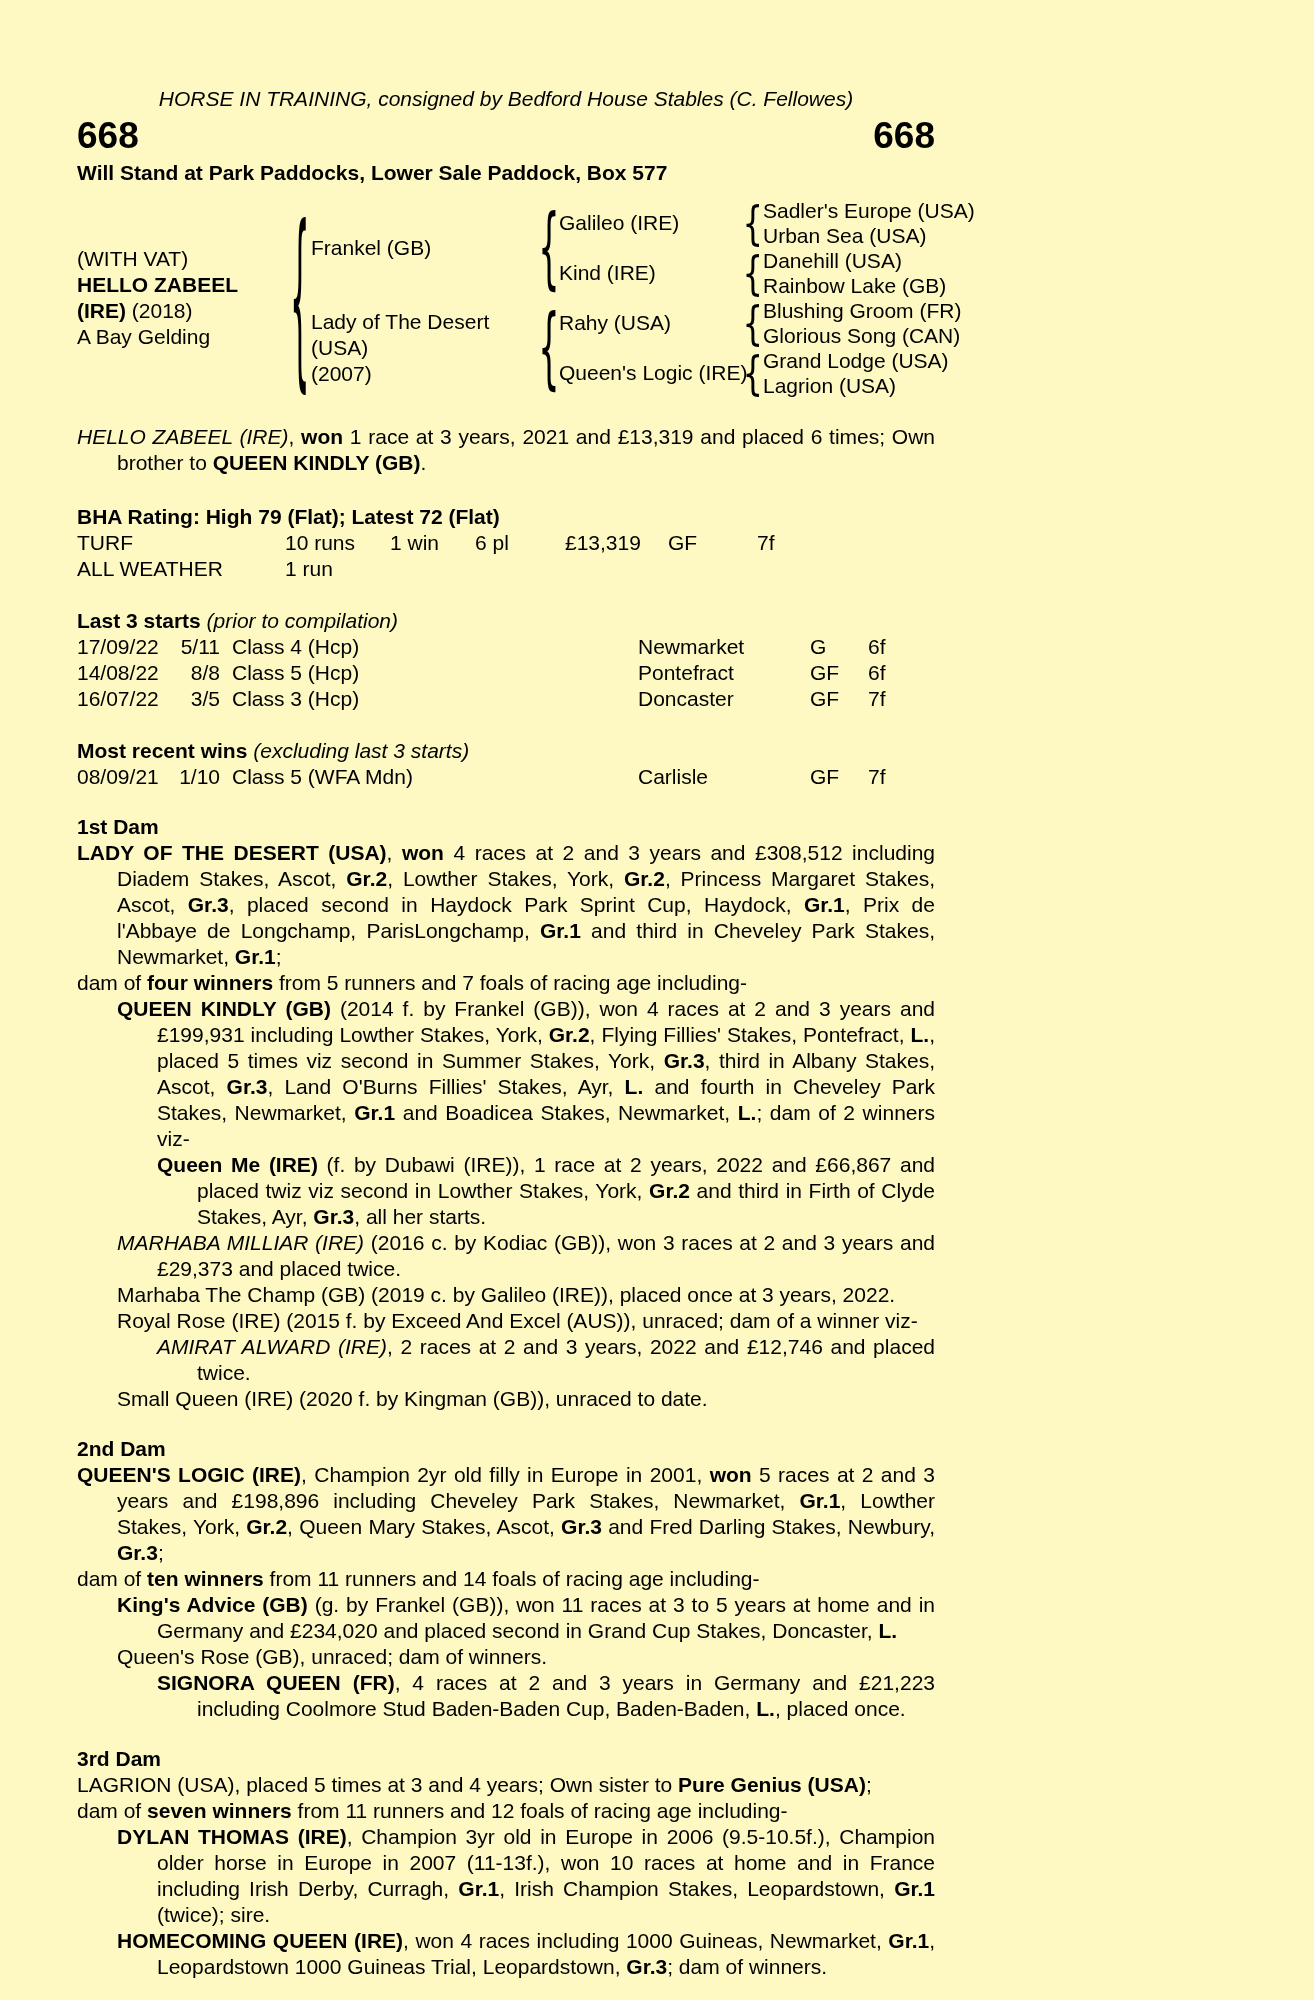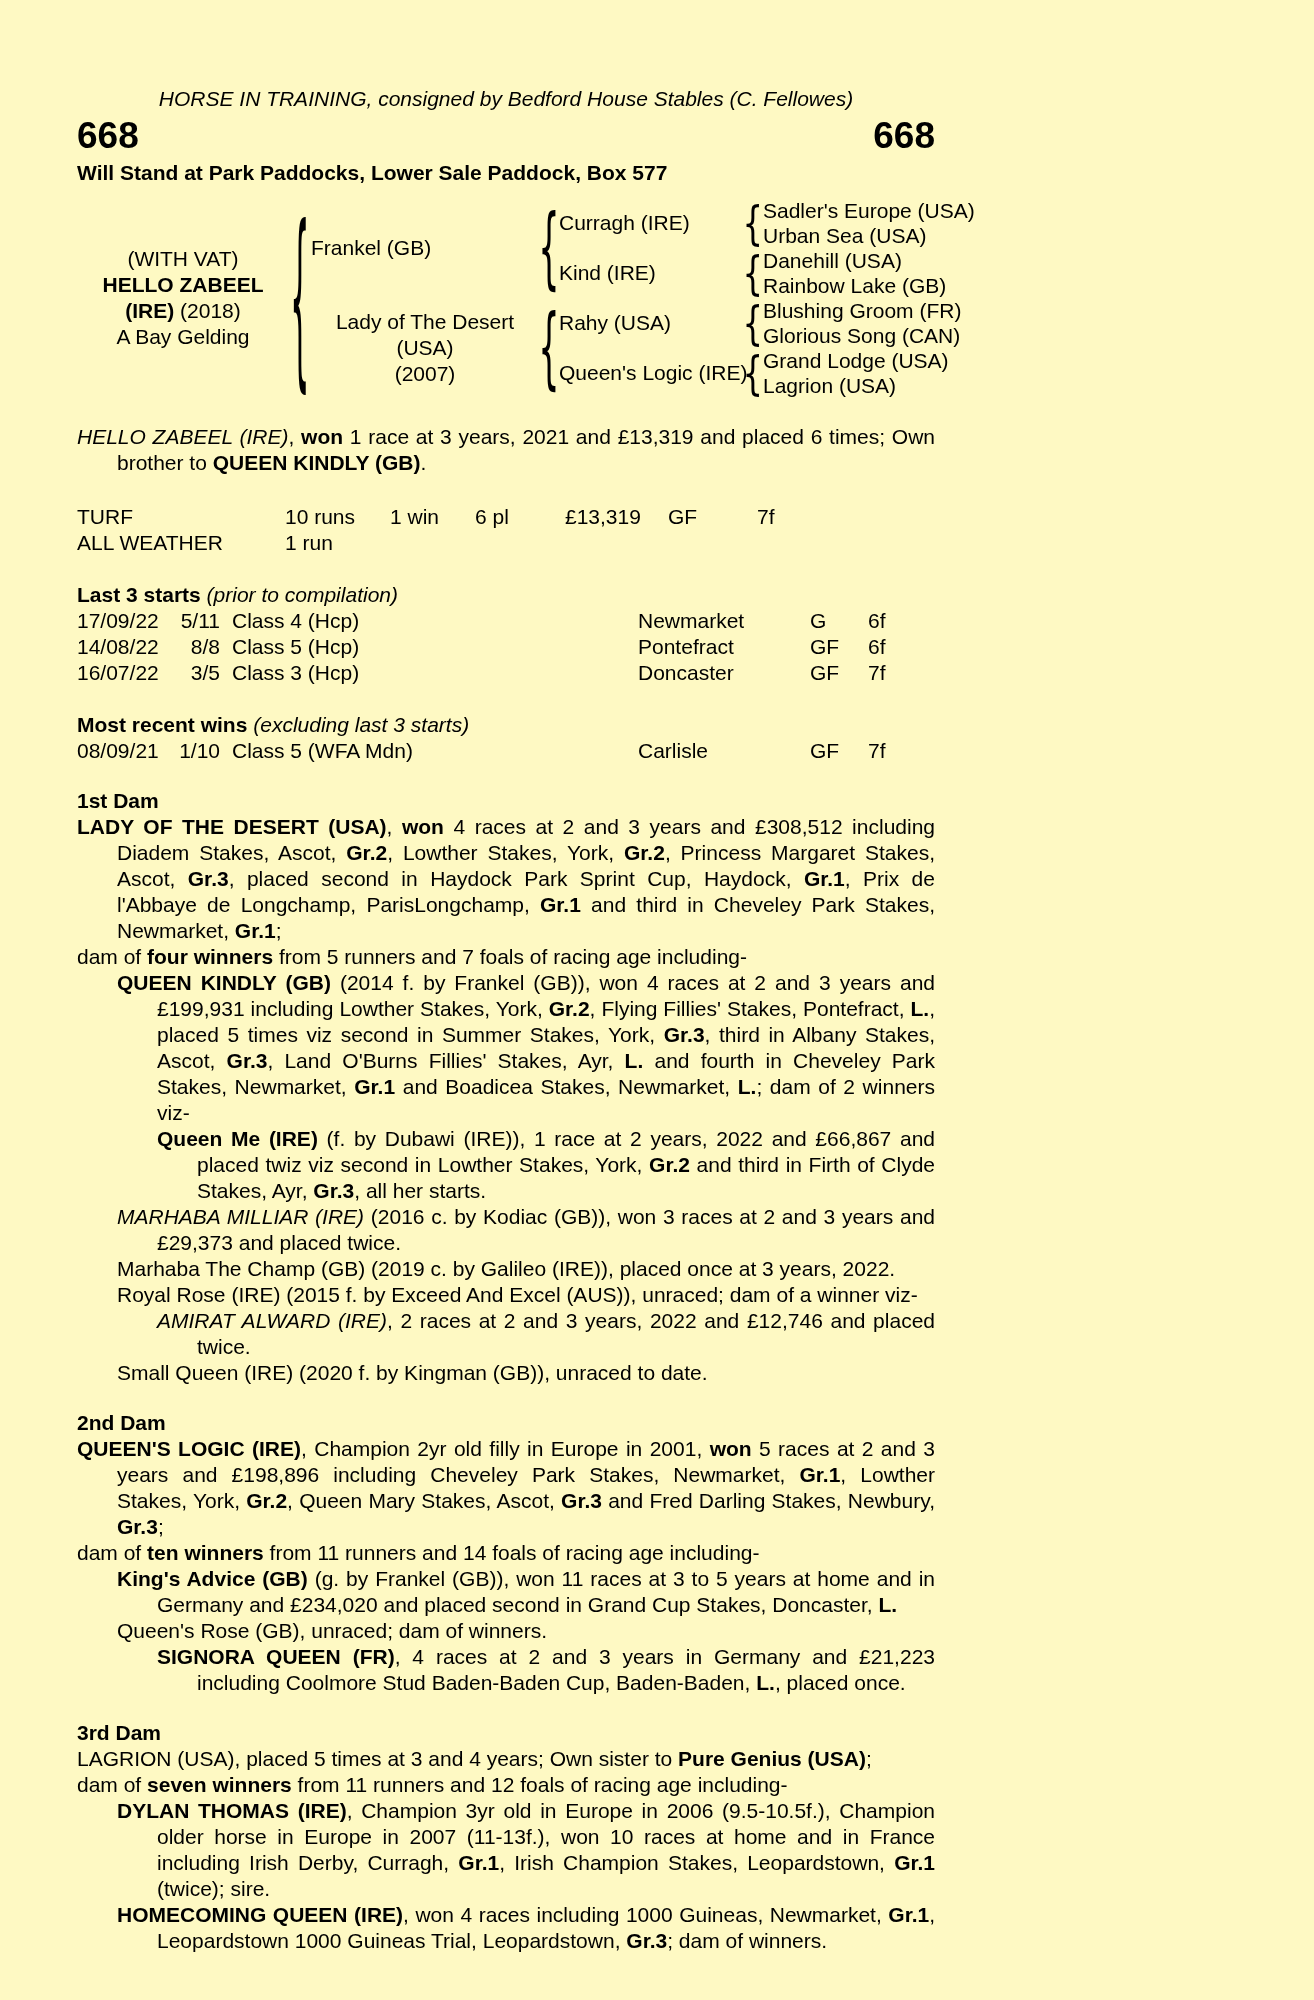--- a/index.html
+++ b/index.html
@@ -21,21 +21,21 @@
   .stand{ font-weight:700; margin-top:4px; }
 
   
   .ped{
     margin-top:12px;
     display:grid;
     grid-template-columns:212px 22px 228px 20px 184px 20px 1fr;
     grid-auto-rows:25px;
   }
   .cell{ display:flex; align-items:center; white-space:nowrap; }
-  .vblock{ display:flex; flex-direction:column; justify-content:center;text-align:center; }
+  .vblock{ display:flex; flex-direction:column; justify-content:center; }
   .c1{grid-column:1;} .c2{grid-column:2;} .c3{grid-column:3;} .c4{grid-column:4;}
   .c5{grid-column:5;} .c6{grid-column:6;} .c7{grid-column:7;}
   .r1s8{grid-row:1/span 8;} .r1s4{grid-row:1/span 4;} .r5s4{grid-row:5/span 4;}
   .r1s2{grid-row:1/span 2;} .r3s2{grid-row:3/span 2;} .r5s2{grid-row:5/span 2;} .r7s2{grid-row:7/span 2;}
   .rr1{grid-row:1;} .rr2{grid-row:2;} .rr3{grid-row:3;} .rr4{grid-row:4;}
   .rr5{grid-row:5;} .rr6{grid-row:6;} .rr7{grid-row:7;} .rr8{grid-row:8;}
   .brace{ display:flex; align-items:center; justify-content:center; overflow:visible; font-family:"DejaVu Sans",sans-serif; font-weight:400; }
   .brace::before{ content:"{"; display:inline-block; }
   .b8::before{ font-size:56px; transform:scale(0.55,3.45); }
   .b4::before{ font-size:56px; transform:scale(0.6,1.6); }
@@ -82,21 +82,21 @@
 
     <div class="cell c3 r1s4">Frankel (GB)</div>
     <div class="vblock c3 r5s4">
       <div>Lady of The Desert (USA)</div>
       <div>(2007)</div>
     </div>
 
     <div class="brace b4 c4 r1s4"></div>
     <div class="brace b4 c4 r5s4"></div>
 
-    <div class="cell c5 r1s2">Curragh (IRE)</div>
+    <div class="cell c5 r1s2">Galileo (IRE)</div>
     <div class="cell c5 r3s2">Kind (IRE)</div>
     <div class="cell c5 r5s2">Rahy (USA)</div>
     <div class="cell c5 r7s2">Queen's Logic (IRE)</div>
 
     <div class="brace b2 c6 r1s2"></div>
     <div class="brace b2 c6 r3s2"></div>
     <div class="brace b2 c6 r5s2"></div>
     <div class="brace b2 c6 r7s2"></div>
 
     <div class="cell c7 rr1">Sadler's Europe (USA)</div>
@@ -105,20 +105,21 @@
     <div class="cell c7 rr4">Rainbow Lake (GB)</div>
     <div class="cell c7 rr5">Blushing Groom (FR)</div>
     <div class="cell c7 rr6">Glorious Song (CAN)</div>
     <div class="cell c7 rr7">Grand Lodge (USA)</div>
     <div class="cell c7 rr8">Lagrion (USA)</div>
   </div>
 
   <p class="para h0 summary"><span class="i">HELLO ZABEEL (IRE)</span><span>, </span><span class="b">won</span><span> 1 race at 3 years, 2021 and £13,319 and placed 6 times; Own brother to </span><span class="b">QUEEN KINDLY (GB)</span><span>.</span></p>
 
   <div class="sec-bha">
+    <div class="heading">BHA Rating: High 79 (Flat); Latest 72 (Flat)</div>
     <div class="bha-row">
       <div>TURF</div>
       <div>10 runs</div>
       <div>1 win</div>
       <div>6 pl</div>
       <div>£13,319</div>
       <div>GF</div>
       <div>7f</div>
     </div>
     <div class="bha-row">

